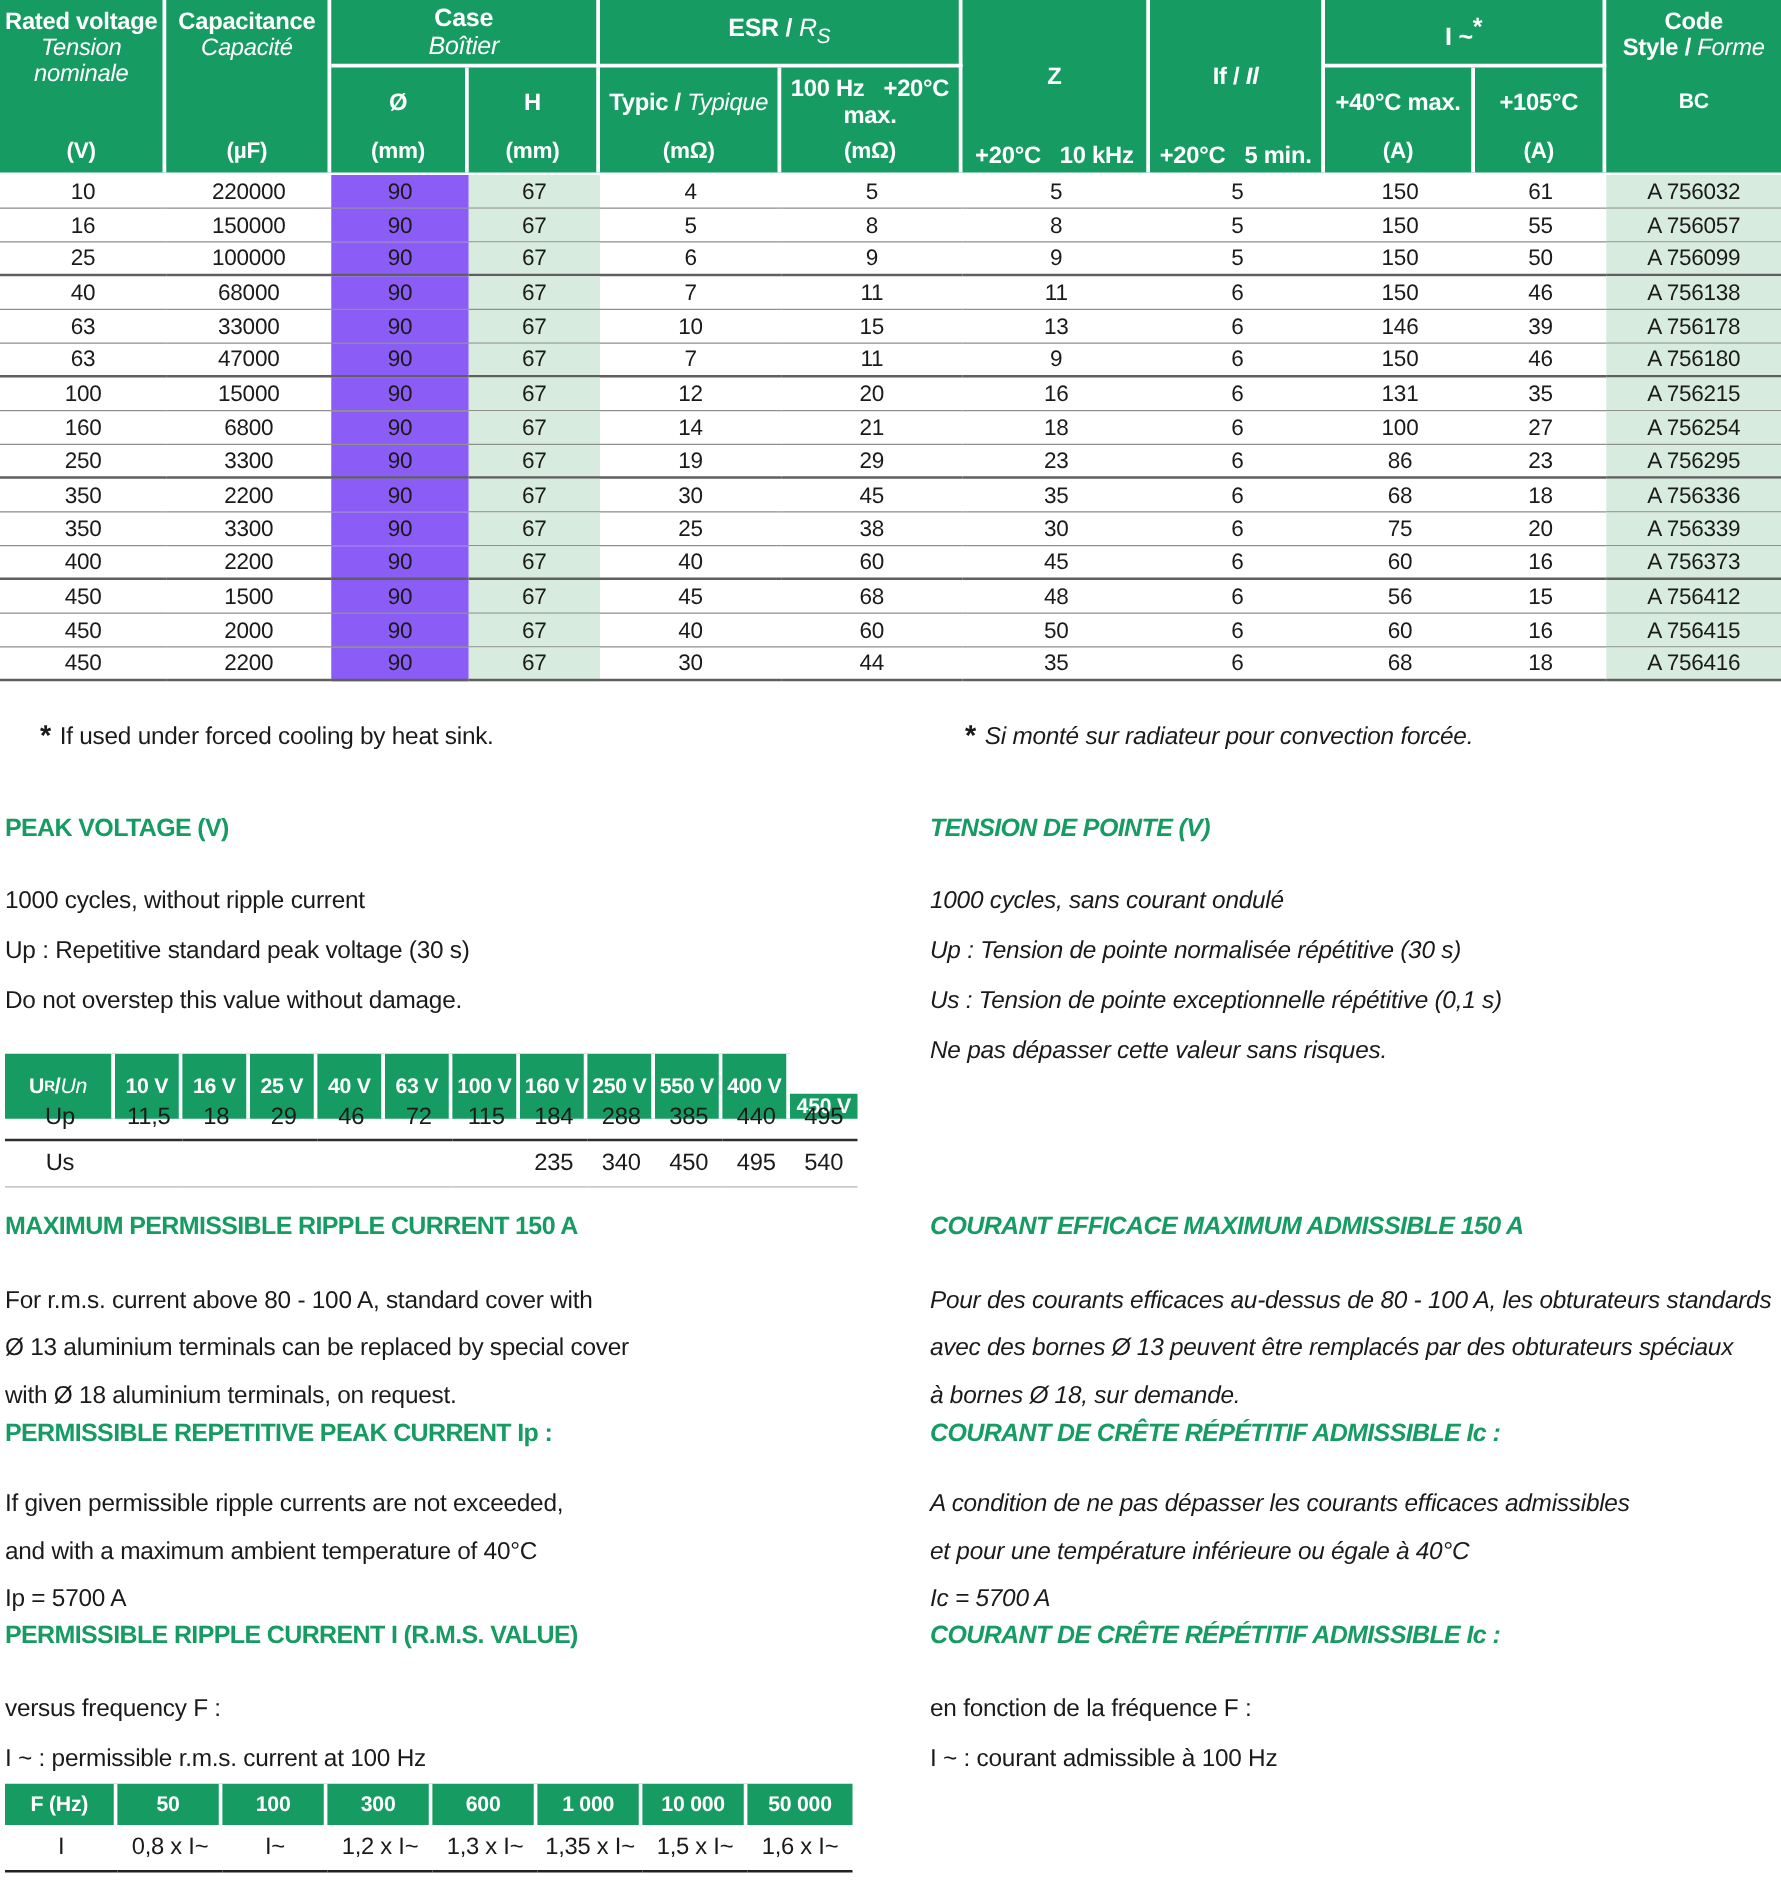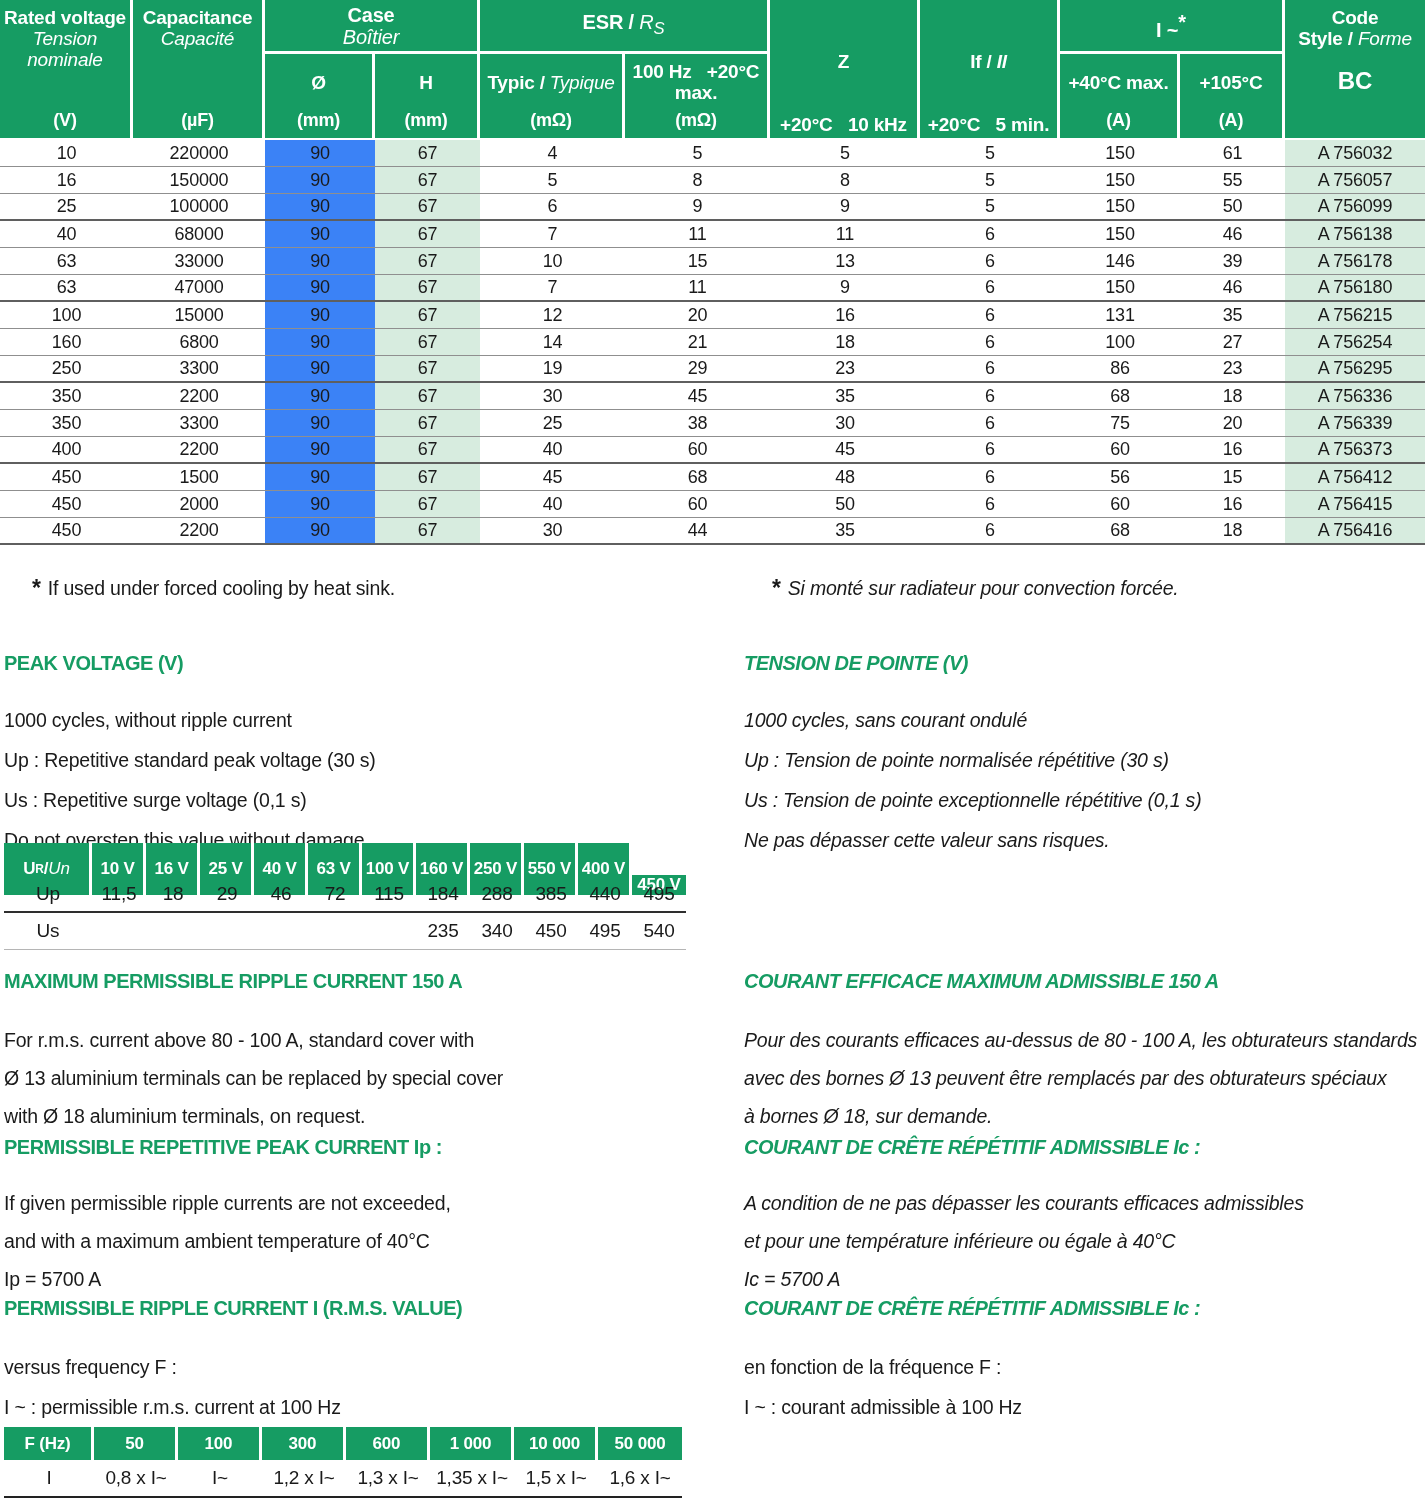--- a/index.html
+++ b/index.html
@@ -41,36 +41,36 @@
   .h-100hz{ grid-column:6; }
   .h-z{ grid-column:7; grid-row:1/4; }
   .h-if{ grid-column:8; grid-row:1/4; }
   .h-i{ grid-column:9/11; }
   .h-40{ grid-column:9; }
   .h-105{ grid-column:10; }
   .h-code{ grid-column:11; grid-row:1/4; border-right:none; }
   .h-z .top, .h-if .top{ padding-top:9px; font-weight:bold; line-height:21px; }
   .gt{ font-size:20px; line-height:22px; }
   .h-i sup{ font-size:20px; }
-  .bc{ font-size:24px; }
+  .bc{ font-size:17px; }
   .h-code .sp{ height:26px; }
   .h-code{ justify-content:space-between; }
 
   .mt-body{ position:absolute; top:140px; left:0; width:1325px; }
   .mt-row{
     display:grid;
     grid-template-columns:133px 132px 110px 105px 145px 145px 150px 140px 120px 105px 140px;
     height:27px;
   }
   .mt-cell{
     display:flex; align-items:center; justify-content:center;
     font-size:18px; border-bottom:1px solid #8f8f8f;
   }
   .mt-row.thick .mt-cell{ border-bottom:2px solid #5f5f5f; }
-  .mt-cell.col3{ background:#3b82f6; }
+  .mt-cell.col3{ background:#8b5cf6; }
   .mt-cell.col4{ background:#d7ecdf; }
   .mt-cell.col11{ background:#d7ecdf; }
 
   
   .left{ left:4px; }
   .right{ left:744px; }
   .foot{ position:absolute; font-size:19.5px;margin-left:28px; }
   .foot .star{ font-weight:bold; font-size:23px; margin-right:7px; position:relative; top:1px; }
   .gh{ position:absolute; color:#169c63; font-weight:bold; font-size:20px; letter-spacing:-0.5px; white-space:nowrap; }
   .gh.i{ font-style:italic; }
@@ -400,21 +400,20 @@
 </div>
 <div class="foot right" style="top:574px">
   <span class="star">*</span><span class="i">Si monté sur radiateur pour convection forcée.</span>
 </div>
 
 <div class="gh left" style="top:652px">PEAK VOLTAGE (V)</div>
 <div class="gh i right" style="top:652px">TENSION DE POINTE (V)</div>
 <div class="para lh40 left" style="top:700px">
     <div>1000 cycles, without ripple current</div>
     <div>Up : Repetitive standard peak voltage (30 s)</div>
-    <div>Us : Repetitive surge voltage (0,1 s)</div>
     <div>Do not overstep this value without damage.</div>
   </div>
 <div class="para lh40 fr right" style="top:700px">
     <div>1000 cycles, sans courant ondulé</div>
     <div>Up : Tension de pointe normalisée répétitive (30 s)</div>
     <div>Us : Tension de pointe exceptionnelle répétitive (0,1 s)</div>
     <div>Ne pas dépasser cette valeur sans risques.</div>
   </div>
 
 <div class="pt">

